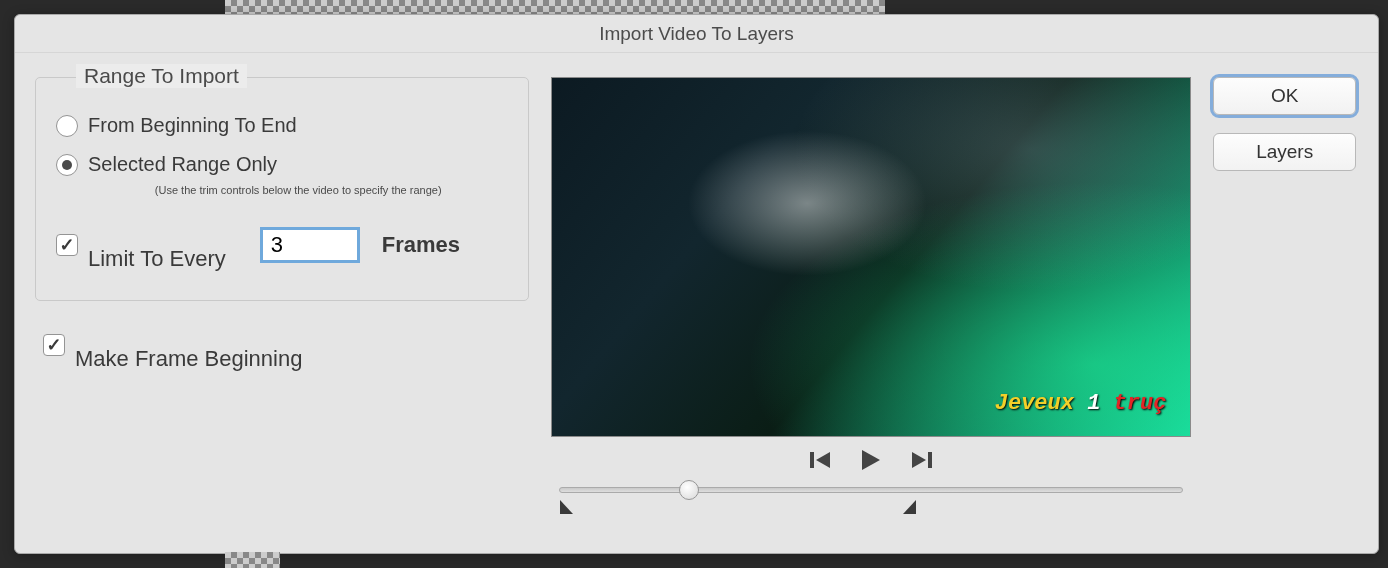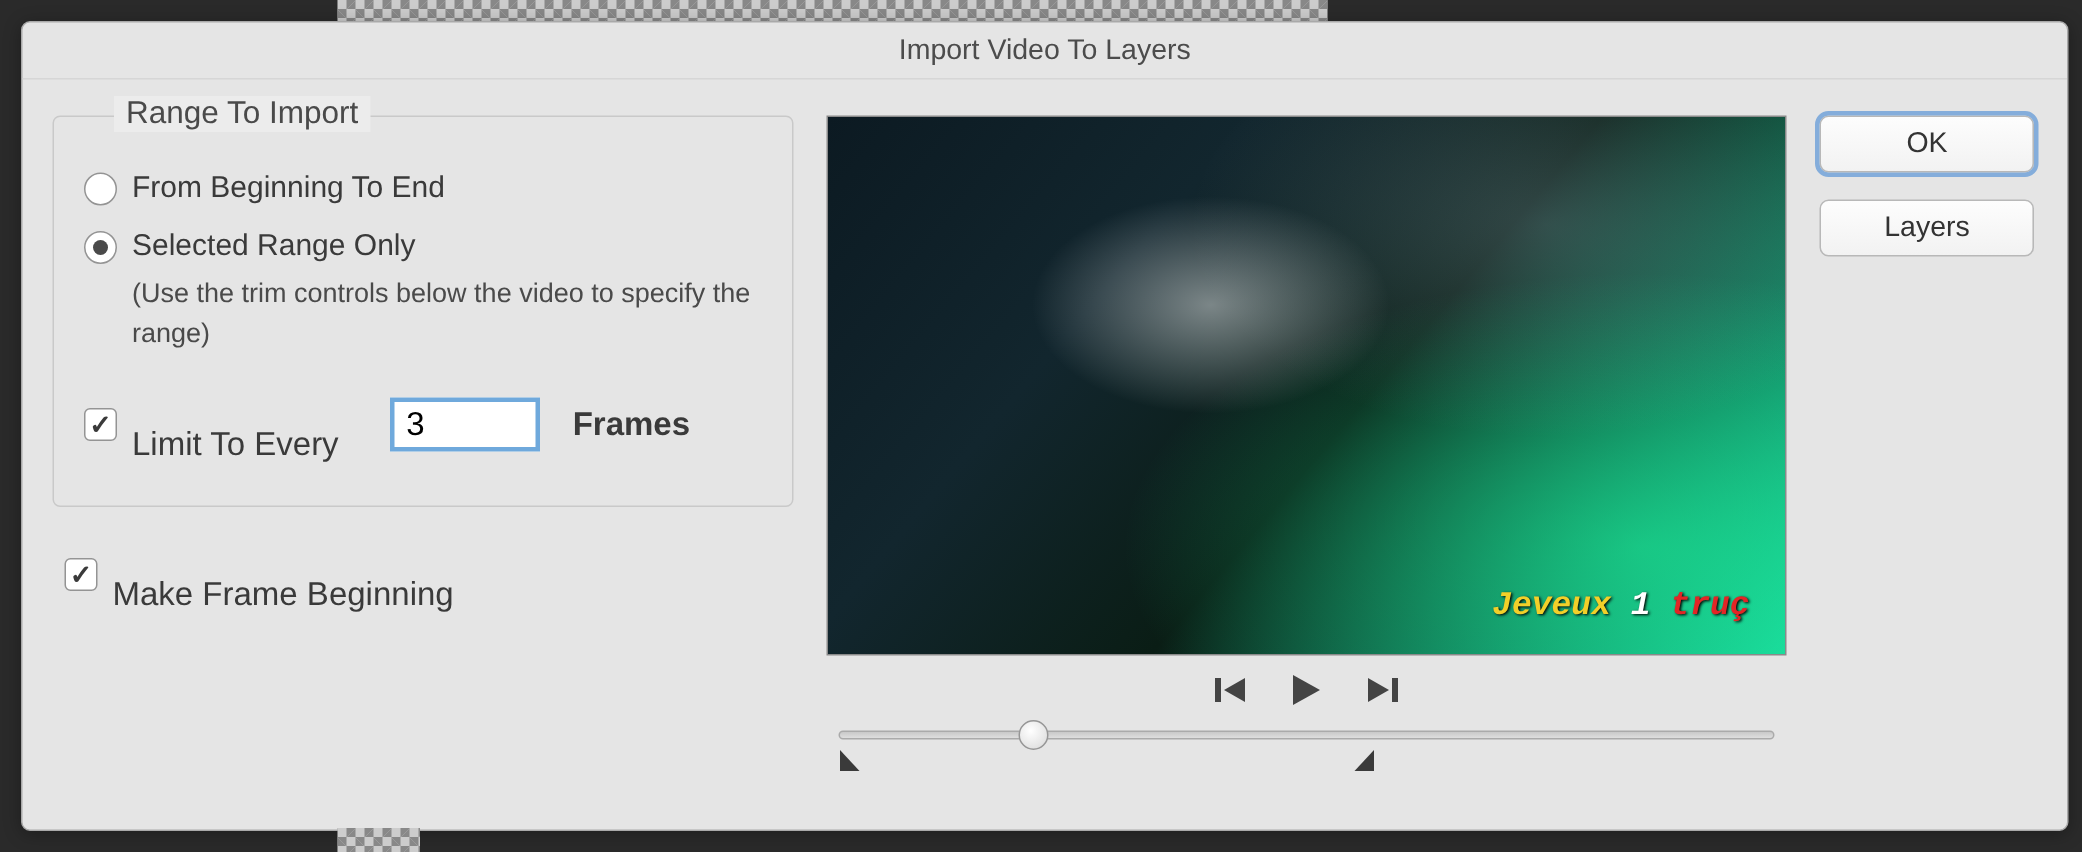--- a/index.html
+++ b/index.html
@@ -104,25 +104,26 @@
       content: '';
       width: 10px; height: 10px;
       background: #4a4a4a;
       border-radius: 50%;
     }
     .radio-label {
       font-size: 20px;
       color: #3a3a3a;
     }
     .radio-hint {
-      font-size: 18px;
+      font-size: 11px;
       color: #4a4a4a;
       margin-left: 32px;
       line-height: 1.5;
       margin-bottom: 20px;
+      text-align: center;
     }
     .check-row {
       display: flex;
       align-items: center;
       gap: 10px;
       margin-top: 10px;
     }
     .checkbox {
       width: 22px; height: 22px;
       border: 1.5px solid #949494;

